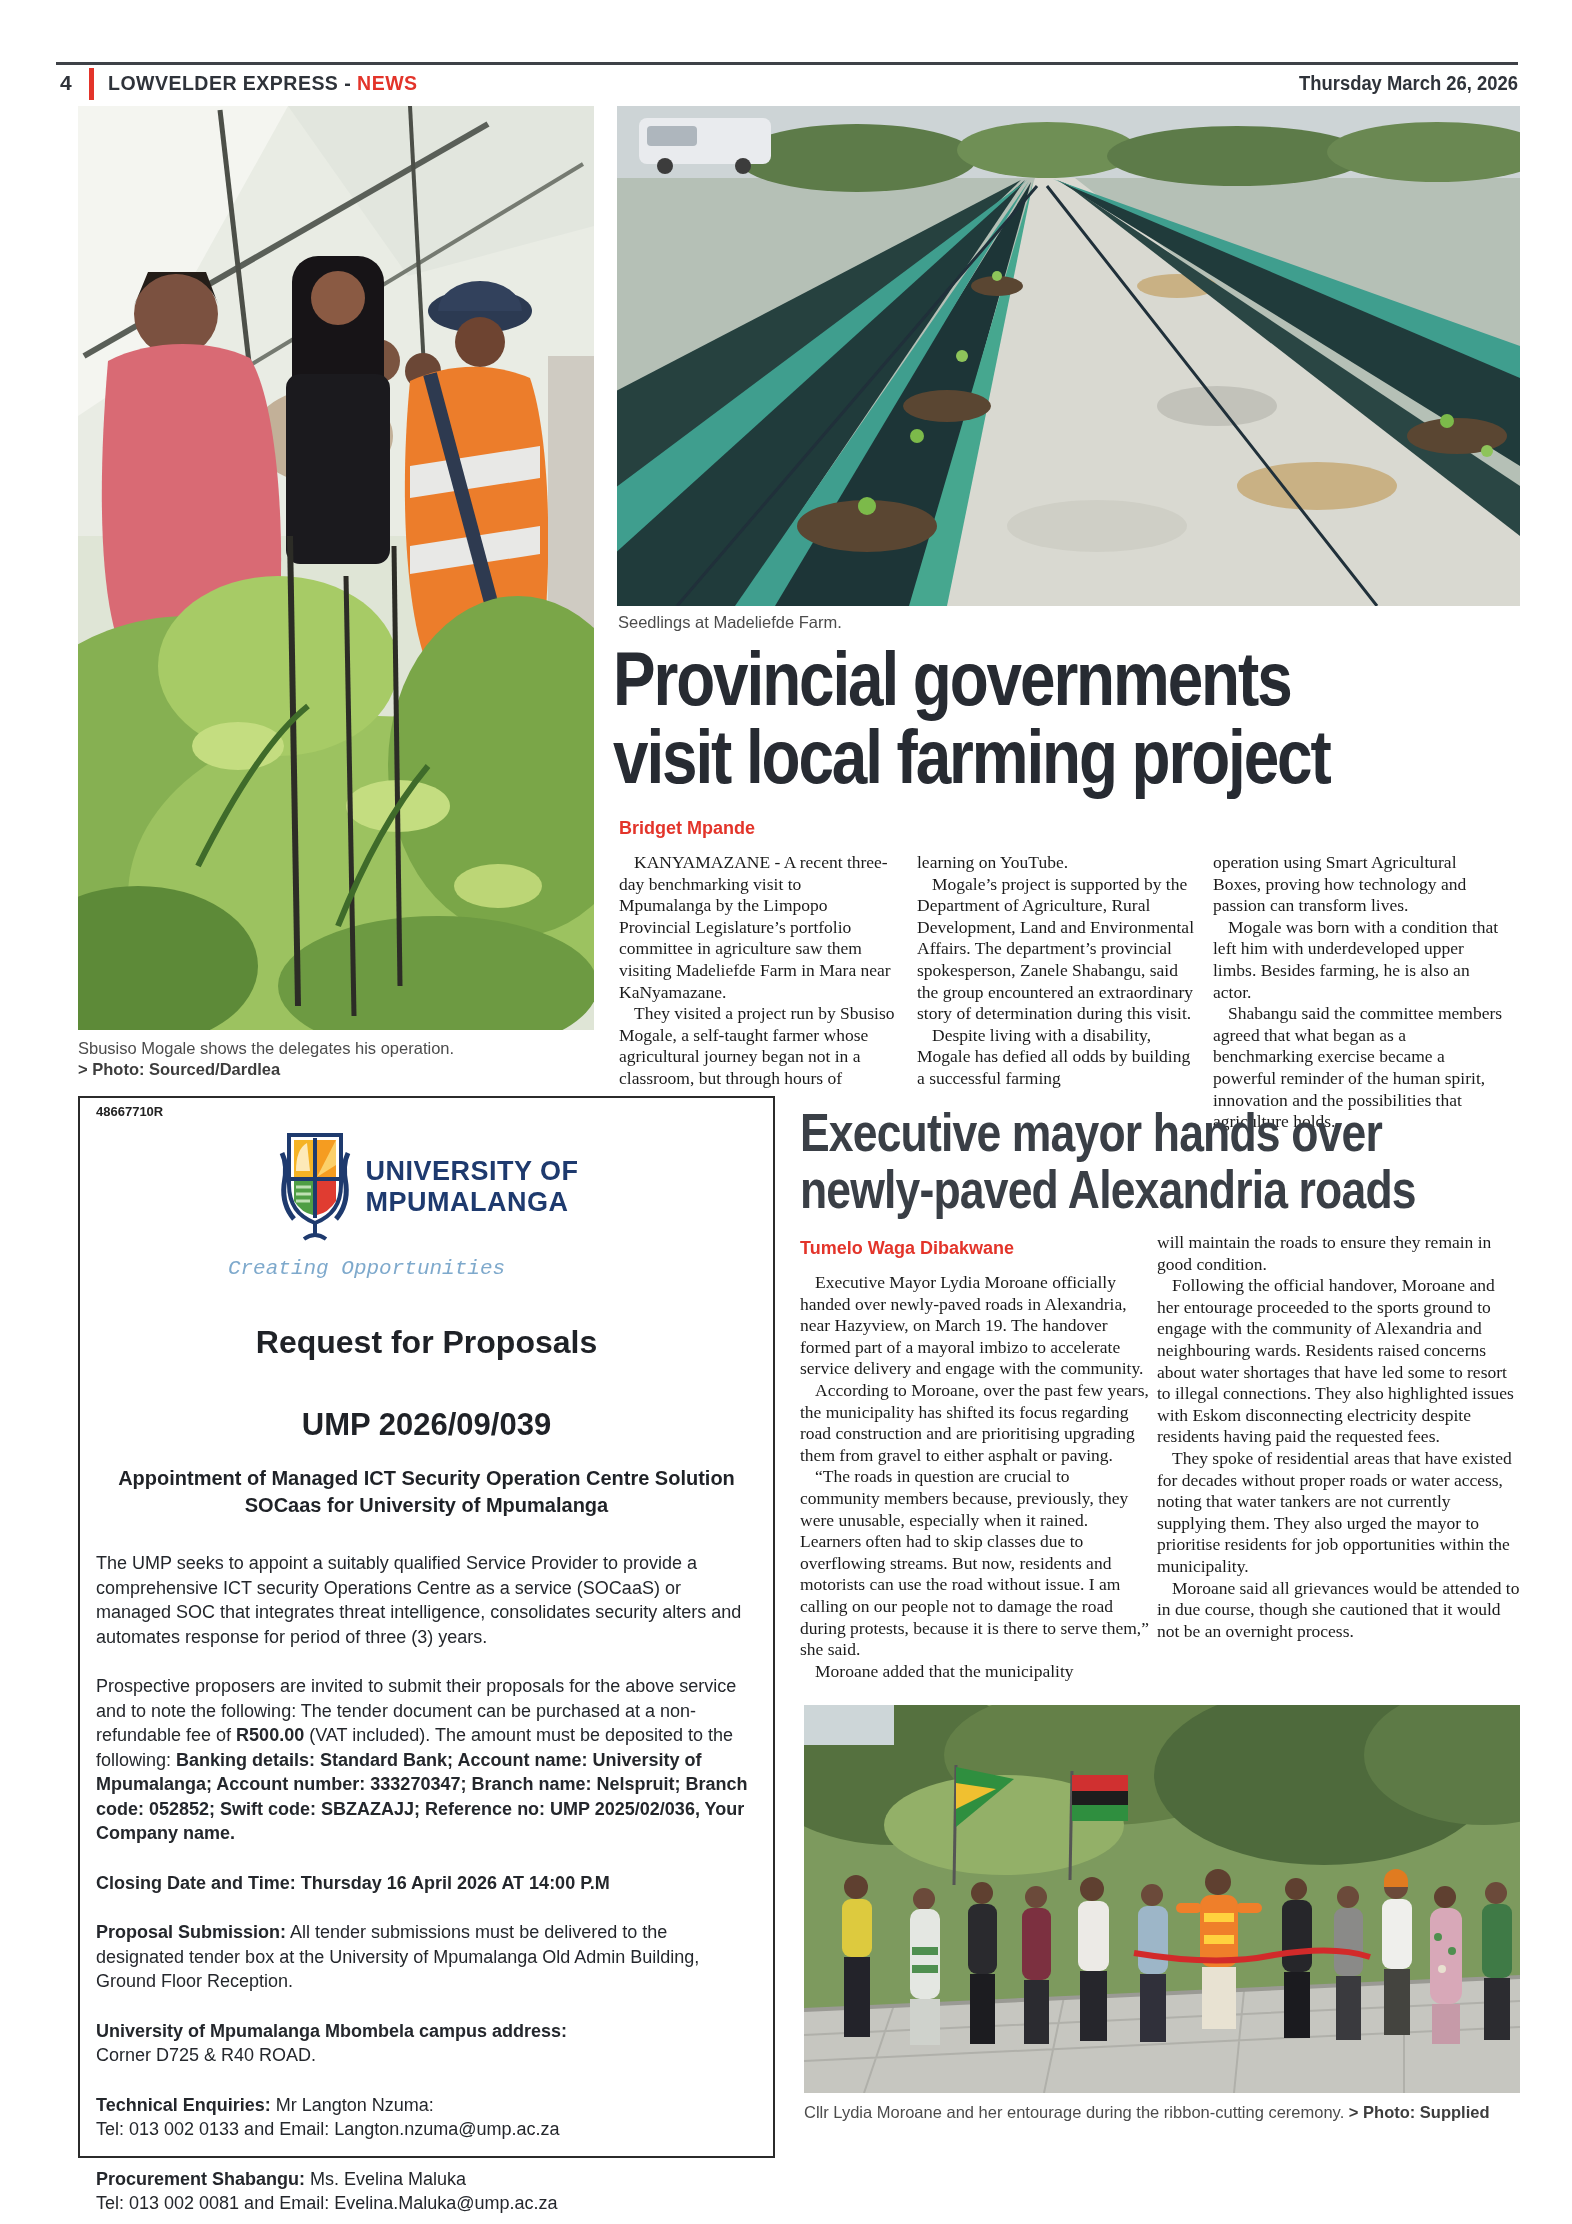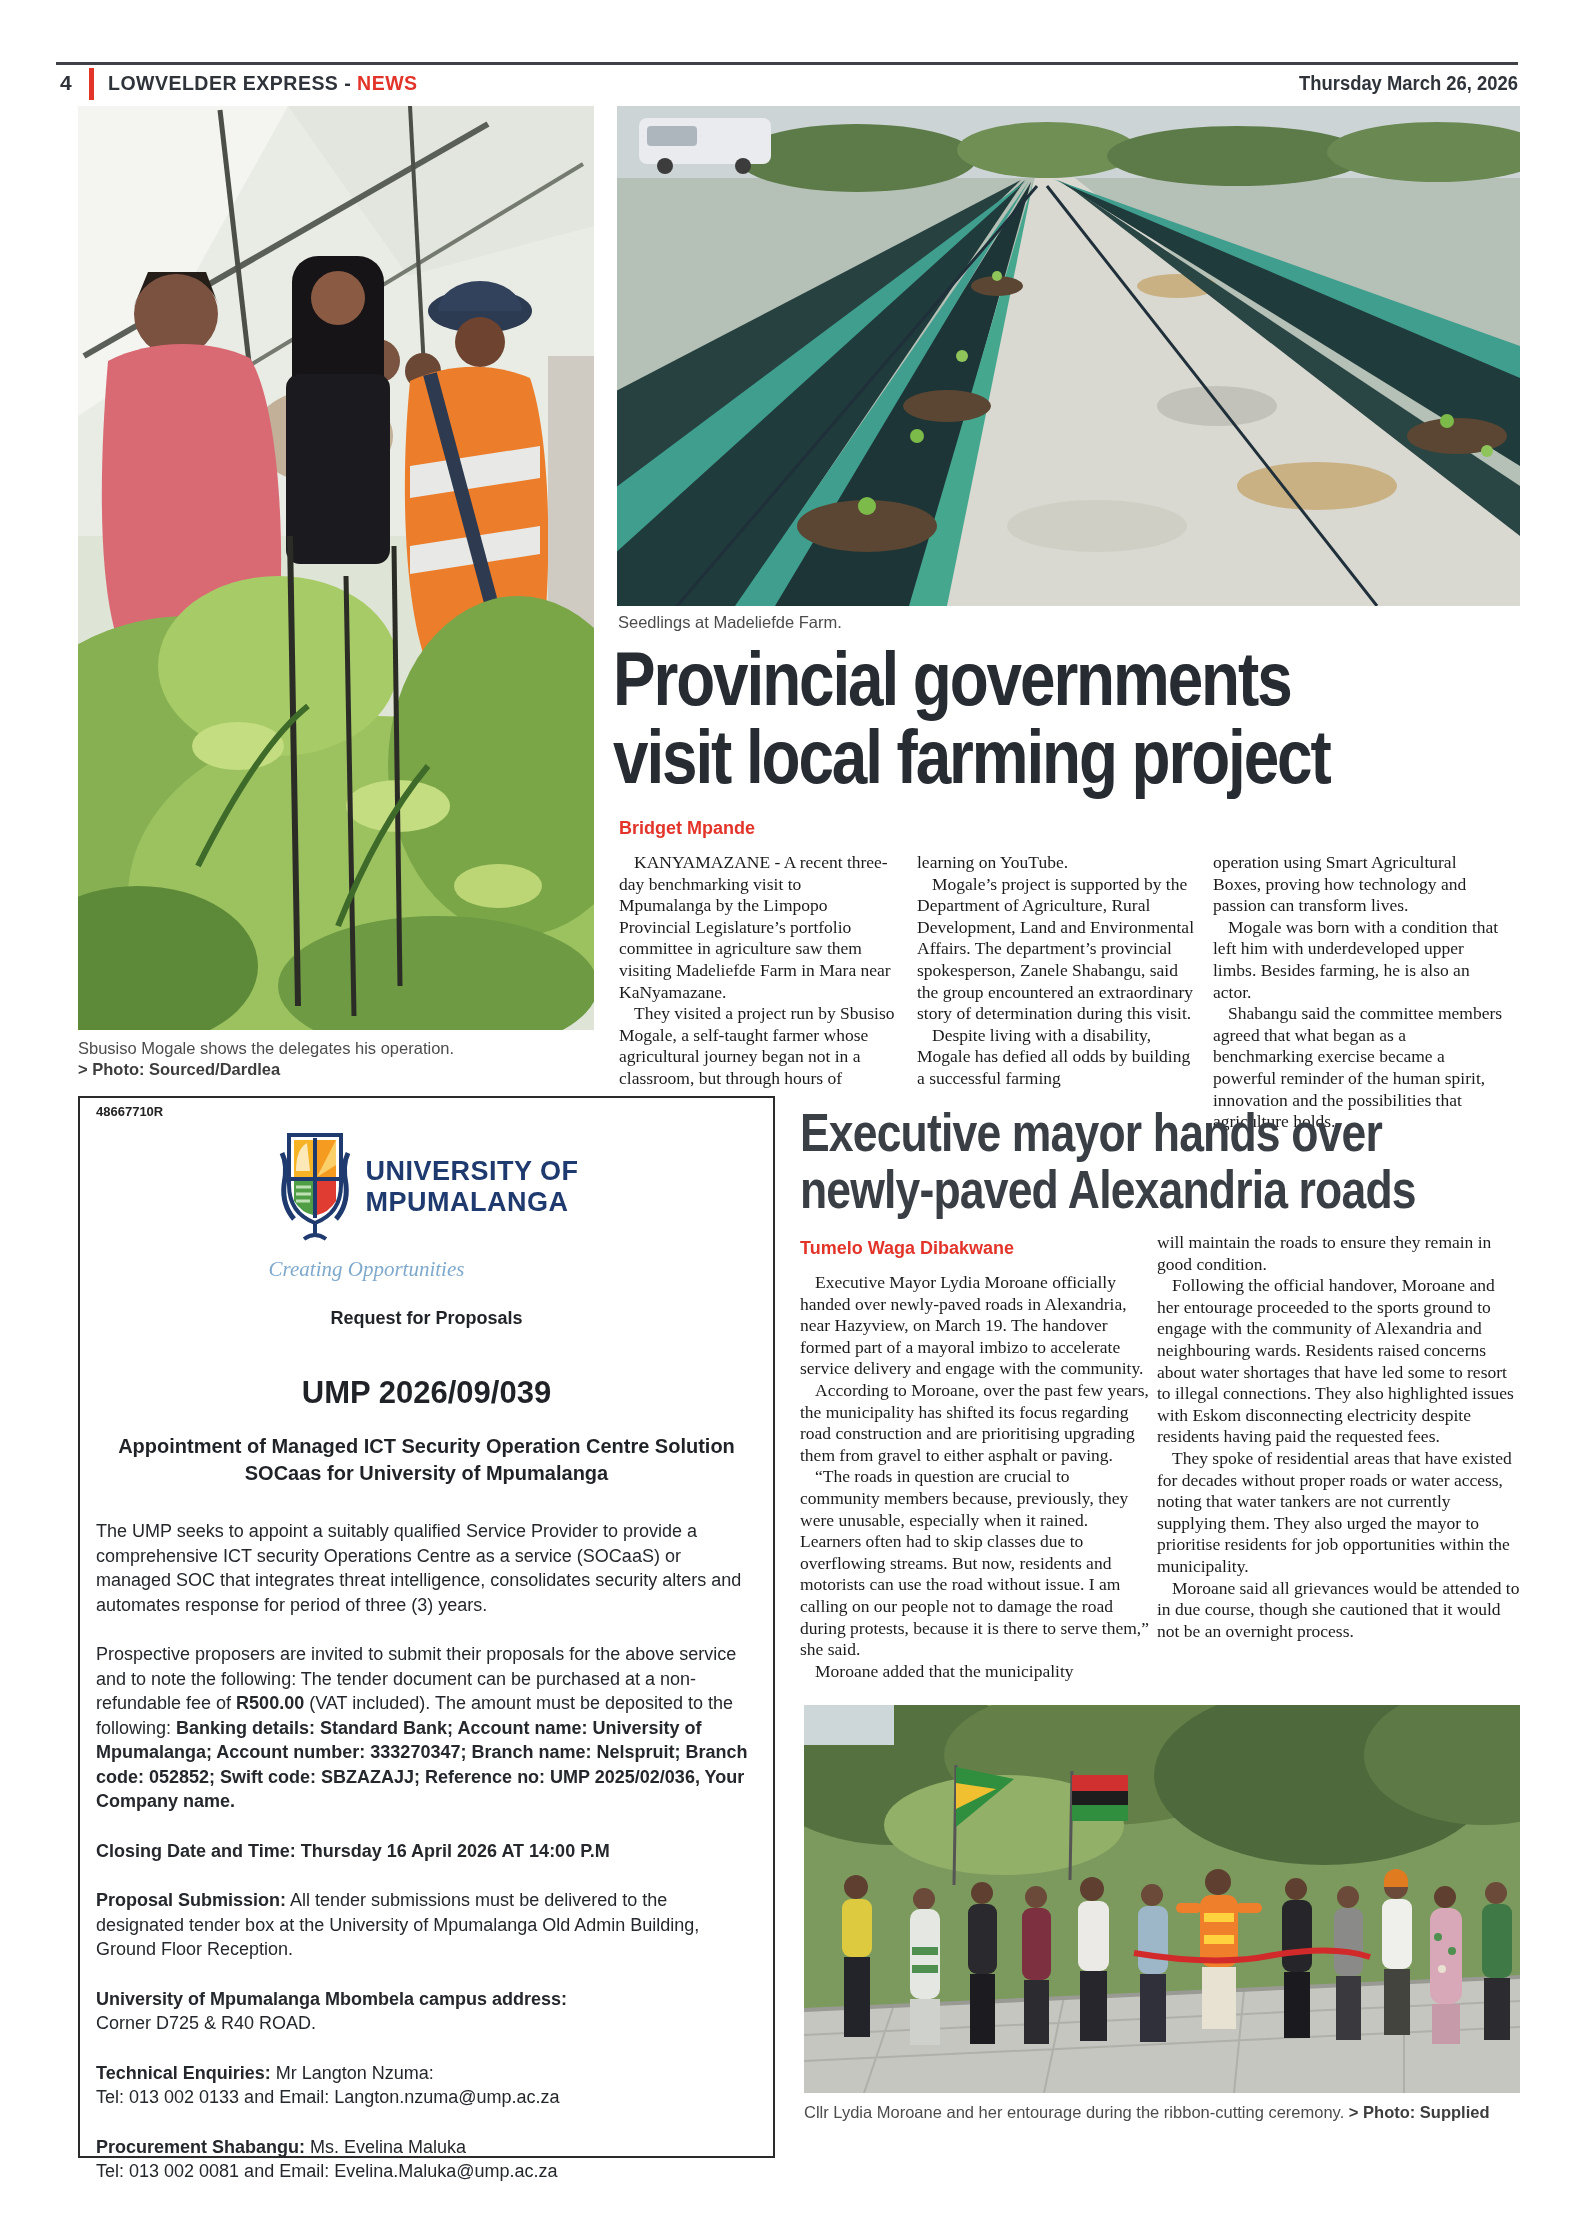--- a/index.html
+++ b/index.html
@@ -30,23 +30,23 @@
   
   .caption{font-size:16.5px;line-height:21px;color:#4c4c4c}
   .caption .credit{font-weight:bold;color:#3d3d3d}
 
   
   .adbox{border:2px solid #2b2b2b;background:#fff;padding:6px 16px 0 16px}
   .ad-ref{font-size:13px;font-weight:bold;color:#222}
   .ad-center{text-align:center}
   .logo-row{display:flex;justify-content:center;align-items:center;gap:9px;margin-top:8px}
   .ump-name{font-weight:bold;font-size:27px;line-height:31px;letter-spacing:.5px;color:#1e3a6e;text-align:left}
-  .ump-tagline{font-style:italic;font-family:Liberation Serif, serif;font-size:21px;color:#7ea9cc;
+  .ump-tagline{font-style:italic;font-family:Liberation Mono, monospace;font-size:21px;color:#7ea9cc;
                margin-top:10px;text-align:center;transform:translateX(-60px)}
-  .ad-title{font-size:18px;font-weight:bold;color:#1f2227;margin-top:26px}
+  .ad-title{font-size:32px;font-weight:bold;color:#1f2227;margin-top:44px}
   .ad-tender{font-size:31px;font-weight:bold;color:#1f2227;margin-top:46px}
   .ad-subject{font-size:20px;font-weight:bold;line-height:27px;color:#1f2227;margin-top:22px}
   .ad-body{font-size:18px;line-height:24.5px;color:#24272c;text-align:left}
   .mt{margin-top:25px}
 </style>
 </head>
 <body>
 
 <div id="page">
 

